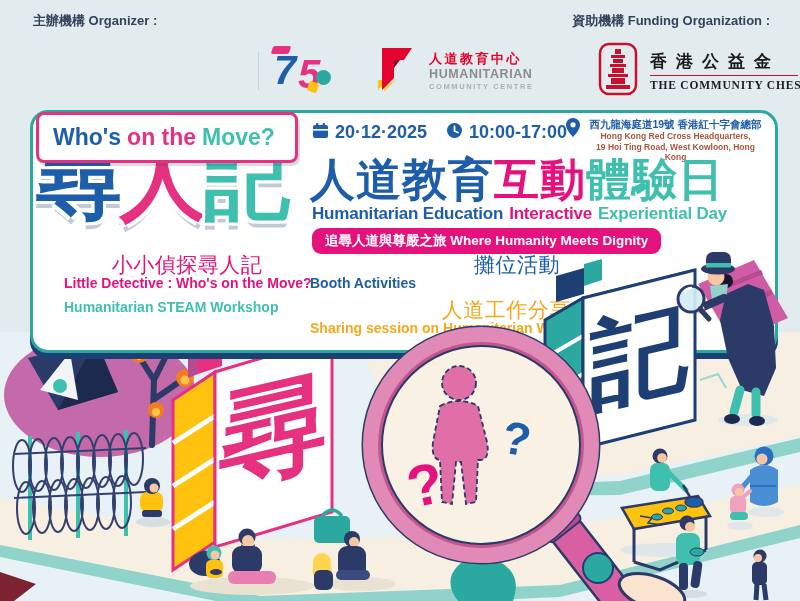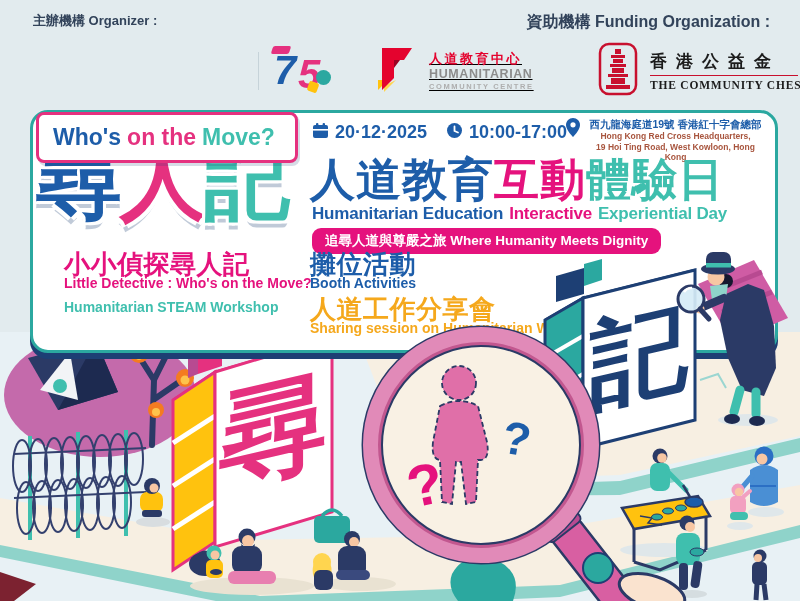--- a/index.html
+++ b/index.html
@@ -2,32 +2,32 @@
 <html><head>
 <meta charset="utf-8">
 <style>
   html,body{margin:0;padding:0;background:#cfd8dc;}
   .poster{position:relative;width:800px;height:601px;background:#e2ebee;overflow:hidden;
           font-family:"Liberation Sans",sans-serif;-webkit-font-smoothing:antialiased;}
   .abs{position:absolute;}
 
   
   .org-label{left:33px;top:12px;font-size:13px;color:#32435a;font-weight:600;}
-  .fund-label{right:30px;top:12px;font-size:16px;color:#32435a;font-weight:600;margin-left:6px;}
+  .fund-label{right:30px;top:12px;font-size:13px;color:#32435a;font-weight:600;margin-left:6px;}
   .rc-logo{left:36px;top:46px;display:flex;align-items:center;gap:10px;}
   .rc-text .zh{font-size:21px;font-weight:800;color:#161616;letter-spacing:4px;line-height:24px;}
   .rc-text .en{font-size:13.5px;font-weight:800;color:#161616;letter-spacing:.4px;}
   .logo-divider{left:258px;top:52px;width:1px;height:38px;background:#c6d3d9;}
   .a75{left:272px;top:42px;width:62px;height:52px;}
   .a75 .d7{position:absolute;left:2px;top:6px;font-size:40px;font-weight:900;font-style:italic;color:#1d5da9;}
   .a75 .d5{position:absolute;left:26px;top:10px;font-size:40px;font-weight:900;font-style:italic;color:#e5317f;}
   .a75 .bar{position:absolute;left:0;top:4px;width:18px;height:8px;background:#e5317f;border-radius:2px;transform:skewX(-18deg);}
   .a75 .globe{position:absolute;left:44px;top:28px;width:15px;height:15px;border-radius:50%;background:#2ba8a0;}
   .a75 .dotY{position:absolute;left:36px;top:40px;width:10px;height:10px;background:#ffc20e;border-radius:2px;transform:rotate(20deg);}
-  .hec-logo{left:374px;top:44px;display:flex;gap:9px;align-items:center;text-decoration:underline;}
+  .hec-logo{left:374px;top:44px;display:flex;gap:9px;align-items:center;}
   .hec-text .zh{font-size:13px;font-weight:800;color:#e4032e;letter-spacing:2.5px;line-height:16px;}
   .hec-text .en1{font-size:12.5px;font-weight:800;color:#8c8c8c;letter-spacing:.6px;line-height:15px;}
   .hec-text .en2{font-size:7.5px;font-weight:700;color:#aeaeae;letter-spacing:1.6px;}
   .cc-logo{left:598px;top:42px;display:flex;gap:12px;align-items:center;}
   .cc-text{font-family:"Liberation Serif",serif;}
   .cc-text .zh{font-size:17px;font-weight:700;color:#1c1c1c;letter-spacing:9px;line-height:22px;white-space:nowrap;}
   .cc-rule{height:1.5px;background:#c8102e;margin:2px 0 3px 0;width:148px;}
   .cc-text .en{font-size:11.5px;font-weight:700;color:#1c1c1c;letter-spacing:.8px;white-space:nowrap;}
 
   
@@ -45,21 +45,21 @@
   .info-text{font-size:18px;font-weight:800;color:#1d5da9;white-space:nowrap;}
   .venue{left:566px;top:118px;display:flex;gap:5px;z-index:4;width:200px;text-align:center;}
   .venue .zh{font-size:10.5px;font-weight:800;color:#1d5da9;line-height:13px;white-space:nowrap;}
   .venue .en{font-size:8.5px;font-weight:600;color:#a8553e;line-height:10.5px;}
   .event-zh{left:310px;top:150px;font-size:45px;font-weight:900;letter-spacing:1px;z-index:4;white-space:nowrap;}
   .event-en{left:312px;top:204px;font-size:17px;font-weight:800;letter-spacing:-.2px;z-index:4;white-space:nowrap;}
   .event-en span{margin-right:4px;}
   .pill{left:312px;top:228px;background:#e5127d;color:#fff;font-size:13.5px;font-weight:700;
         padding:4px 13px;border-radius:9px;z-index:4;white-space:nowrap;}
   .programs{left:64px;top:254px;display:grid;grid-template-columns:246px 1fr;row-gap:7px;z-index:4;width:660px;}
-  .prog-zh{font-size:26px;font-weight:700;line-height:21px;letter-spacing:.5px;white-space:nowrap;}
+  .prog-zh{font-size:21px;font-weight:400;line-height:21px;letter-spacing:.5px;white-space:nowrap;text-align:center;}
   .prog-en{font-size:14px;font-weight:600;line-height:17px;white-space:nowrap;}
 
   .scene{left:0;top:240px;width:800px;height:361px;pointer-events:none;}
   .scene.bg{z-index:1;}
   .scene.fg{z-index:6;}
 </style>
 </head>
 <body>
 
 <div class="poster">

